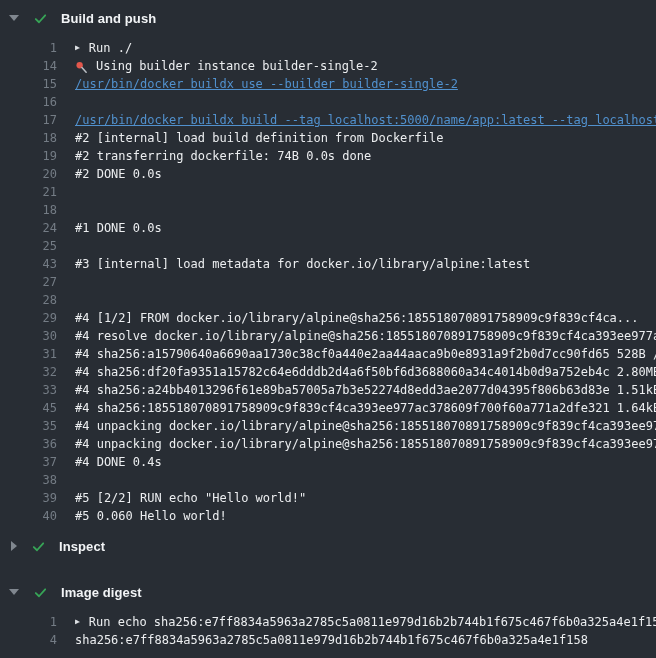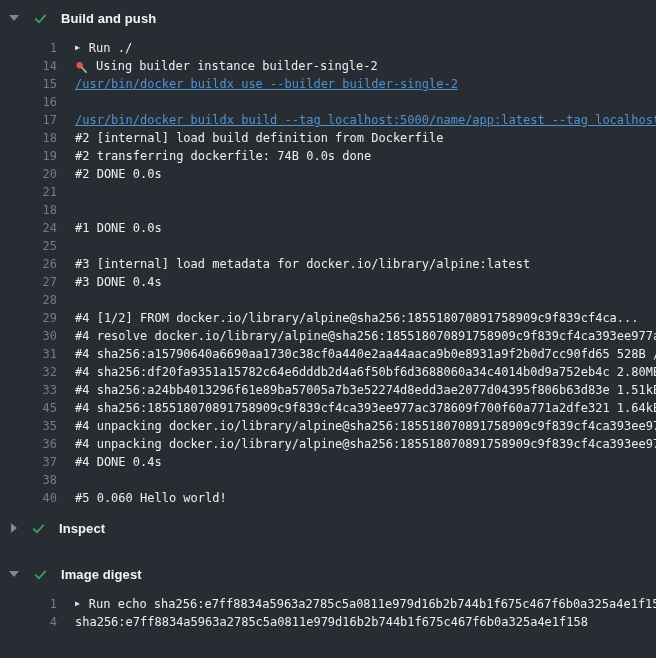--- a/index.html
+++ b/index.html
@@ -74,33 +74,34 @@
         <div class="row"><a class="num">15</a><div class="content"><span class="txt command">/usr/bin/docker buildx use --builder builder-single-2</span></div></div>
         <div class="row"><a class="num">16</a></div>
         <div class="row"><a class="num">17</a><div class="content"><span class="txt command">/usr/bin/docker buildx build --tag localhost:5000/name/app:latest --tag localhost:50</span></div></div>
         <div class="row"><a class="num">18</a><div class="content"><span class="txt">#2 [internal] load build definition from Dockerfile</span></div></div>
         <div class="row"><a class="num">19</a><div class="content"><span class="txt">#2 transferring dockerfile: 74B 0.0s done</span></div></div>
         <div class="row"><a class="num">20</a><div class="content"><span class="txt">#2 DONE 0.0s</span></div></div>
         <div class="row"><a class="num">21</a><div class="content"><span class="txt"></span></div></div>
         <div class="row"><a class="num">18</a></div>
         <div class="row"><a class="num">24</a><div class="content"><span class="txt">#1 DONE 0.0s</span></div></div>
         <div class="row"><a class="num">25</a><div class="content"><span class="txt"></span></div></div>
-        <div class="row"><a class="num">26</a><div class="content"><span class="txt">#3 [internal] load metadata for docker.io/library/alpine:latest</span></div></div>
-        <div class="row"><a class="num">27</a><div class="content"><span class="txt">#3 DONE 0.4s</span></div></div>
+        <div class="row"><a class="num">43</a><div class="content"><span class="txt">#3 [internal] load metadata for docker.io/library/alpine:latest</span></div></div>
+        <div class="row"><a class="num">27</a></div>
         <div class="row"><a class="num">28</a><div class="content"><span class="txt"></span></div></div>
         <div class="row"><a class="num">29</a><div class="content"><span class="txt">#4 [1/2] FROM docker.io/library/alpine@sha256:185518070891758909c9f839cf4ca...</span></div></div>
         <div class="row"><a class="num">30</a><div class="content"><span class="txt">#4 resolve docker.io/library/alpine@sha256:185518070891758909c9f839cf4ca393ee977ac3</span></div></div>
         <div class="row"><a class="num">31</a><div class="content"><span class="txt">#4 sha256:a15790640a6690aa1730c38cf0a440e2aa44aaca9b0e8931a9f2b0d7cc90fd65 528B / 5</span></div></div>
         <div class="row"><a class="num">32</a><div class="content"><span class="txt">#4 sha256:df20fa9351a15782c64e6dddb2d4a6f50bf6d3688060a34c4014b0d9a752eb4c 2.80MB /</span></div></div>
         <div class="row"><a class="num">33</a><div class="content"><span class="txt">#4 sha256:a24bb4013296f61e89ba57005a7b3e52274d8edd3ae2077d04395f806b63d83e 1.51kB /</span></div></div>
         <div class="row"><a class="num">45</a><div class="content"><span class="txt">#4 sha256:185518070891758909c9f839cf4ca393ee977ac378609f700f60a771a2dfe321 1.64kB /</span></div></div>
         <div class="row"><a class="num">35</a><div class="content"><span class="txt">#4 unpacking docker.io/library/alpine@sha256:185518070891758909c9f839cf4ca393ee977a</span></div></div>
         <div class="row"><a class="num">36</a><div class="content"><span class="txt">#4 unpacking docker.io/library/alpine@sha256:185518070891758909c9f839cf4ca393ee977a</span></div></div>
         <div class="row"><a class="num">37</a><div class="content"><span class="txt">#4 DONE 0.4s</span></div></div>
         <div class="row"><a class="num">38</a><div class="content"><span class="txt"></span></div></div>
+        <div class="row"><a class="num">39</a><div class="content"><span class="txt">#5 [2/2] RUN echo "Hello world!"</span></div></div>
         <div class="row"><a class="num">40</a><div class="content"><span class="txt">#5 0.060 Hello world!</span></div></div>
       </div>
     </div>
     <div class="section collapsed-gap">
       <div class="sec-header">
         <span class="tri right"></span>
         <svg width="15" height="15" viewBox="0 0 16 16" class="check">
           <path d="M3 8.6 L6.4 12 L13 4.6" stroke="#37a557" stroke-width="1.9" fill="none" stroke-linecap="round" stroke-linejoin="round"></path>
         </svg>
         <span class="sec-title">Inspect</span>

